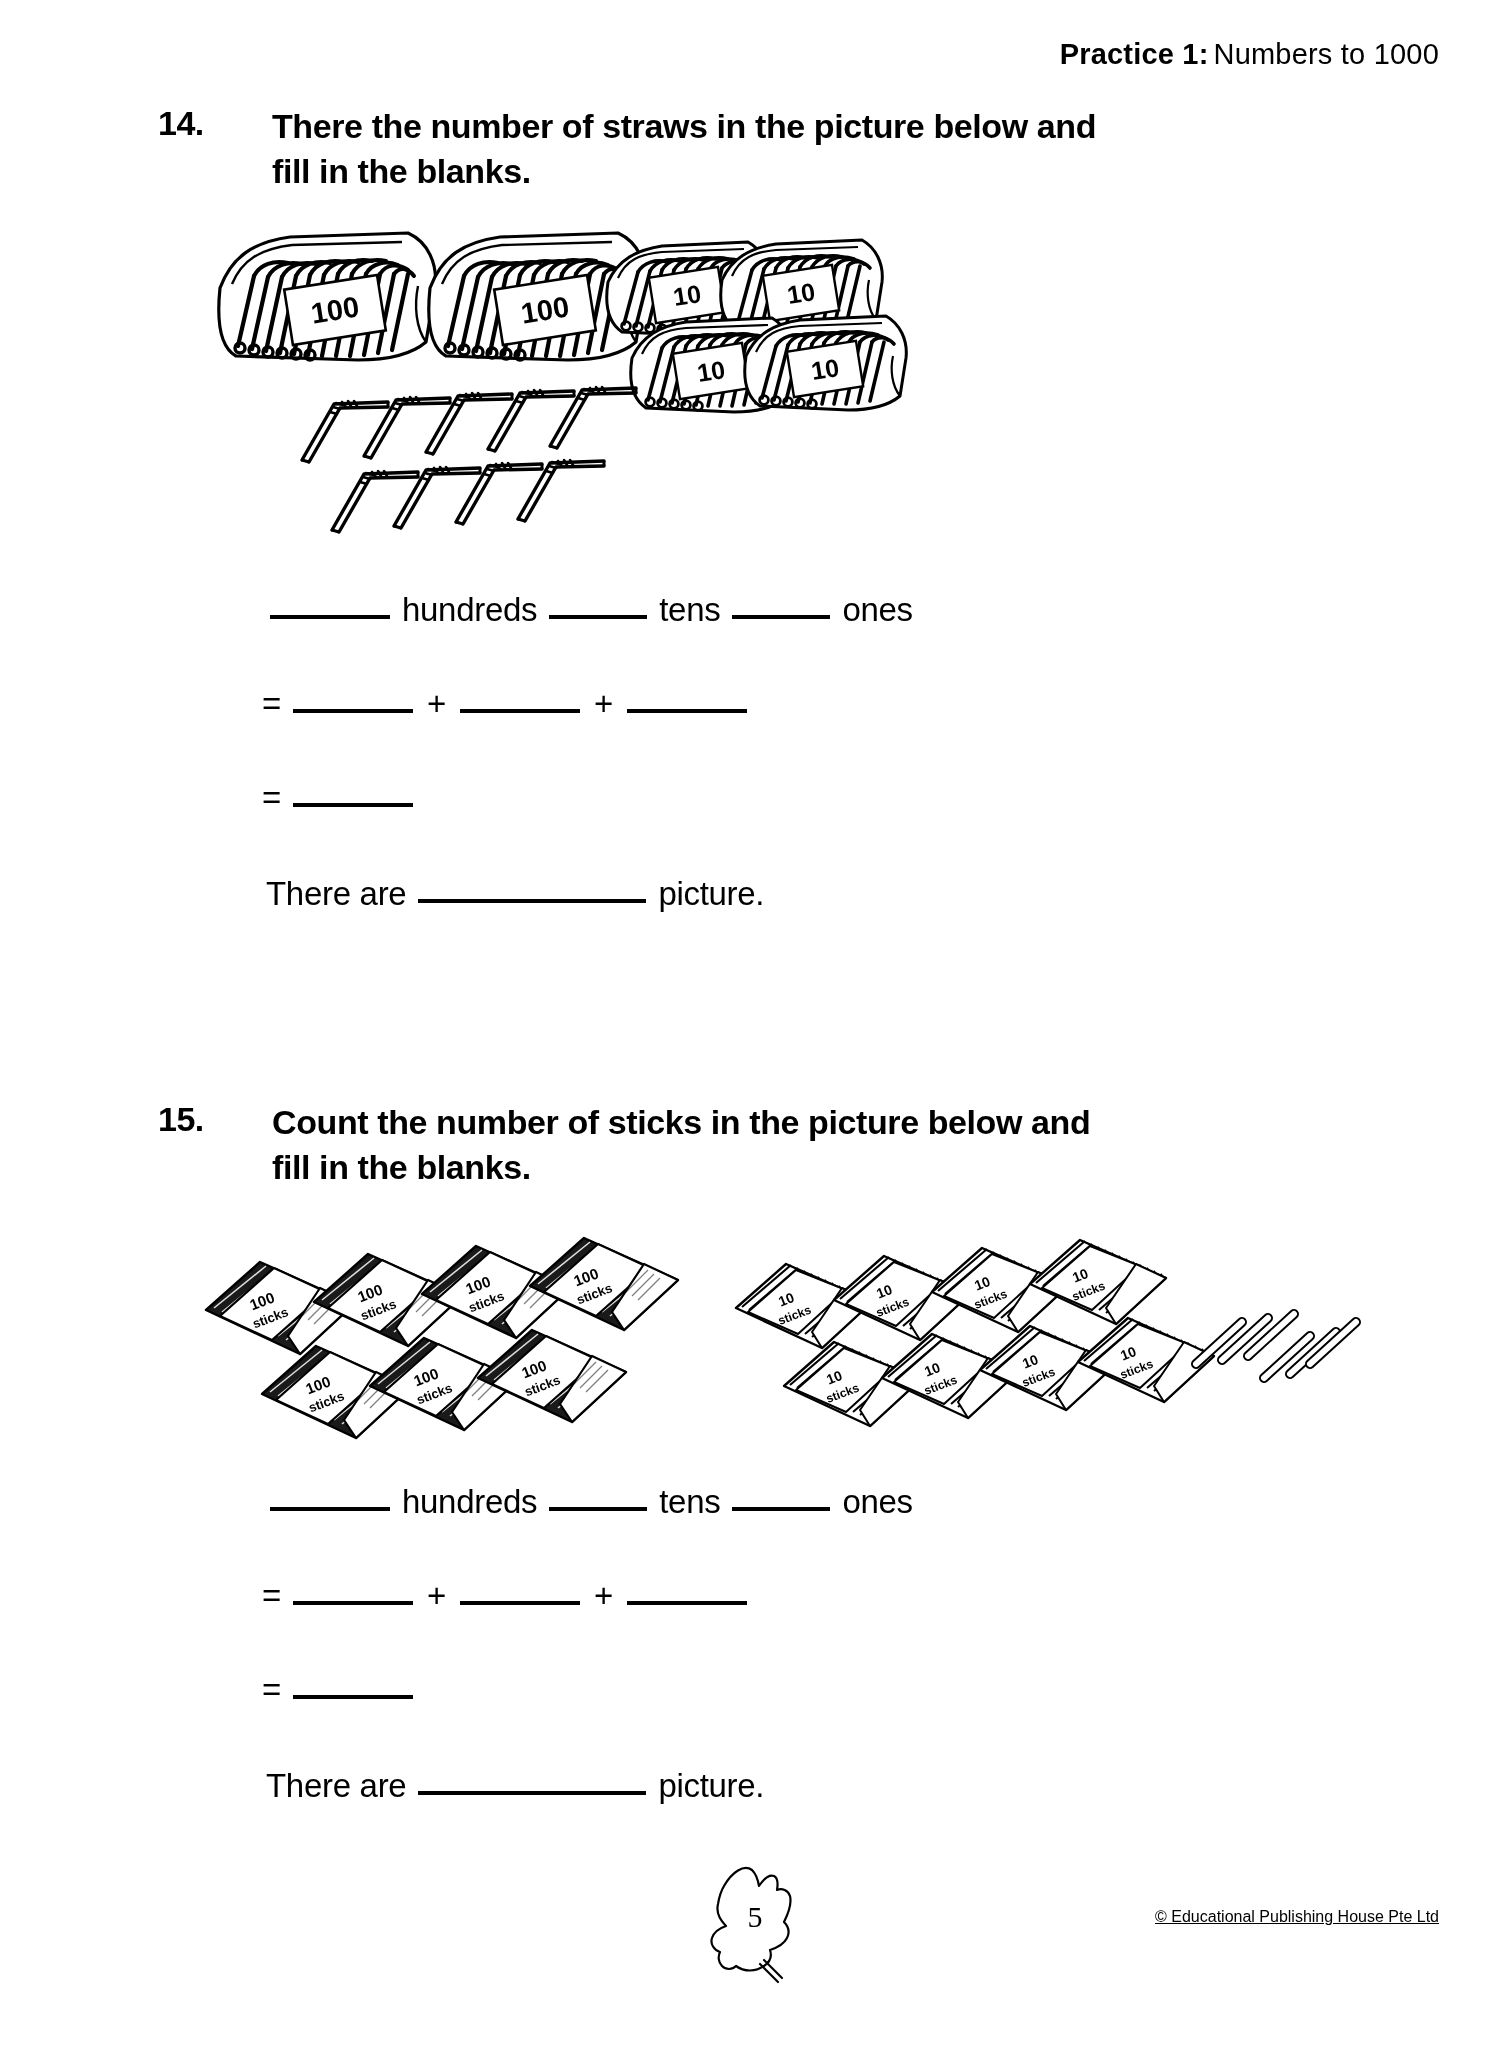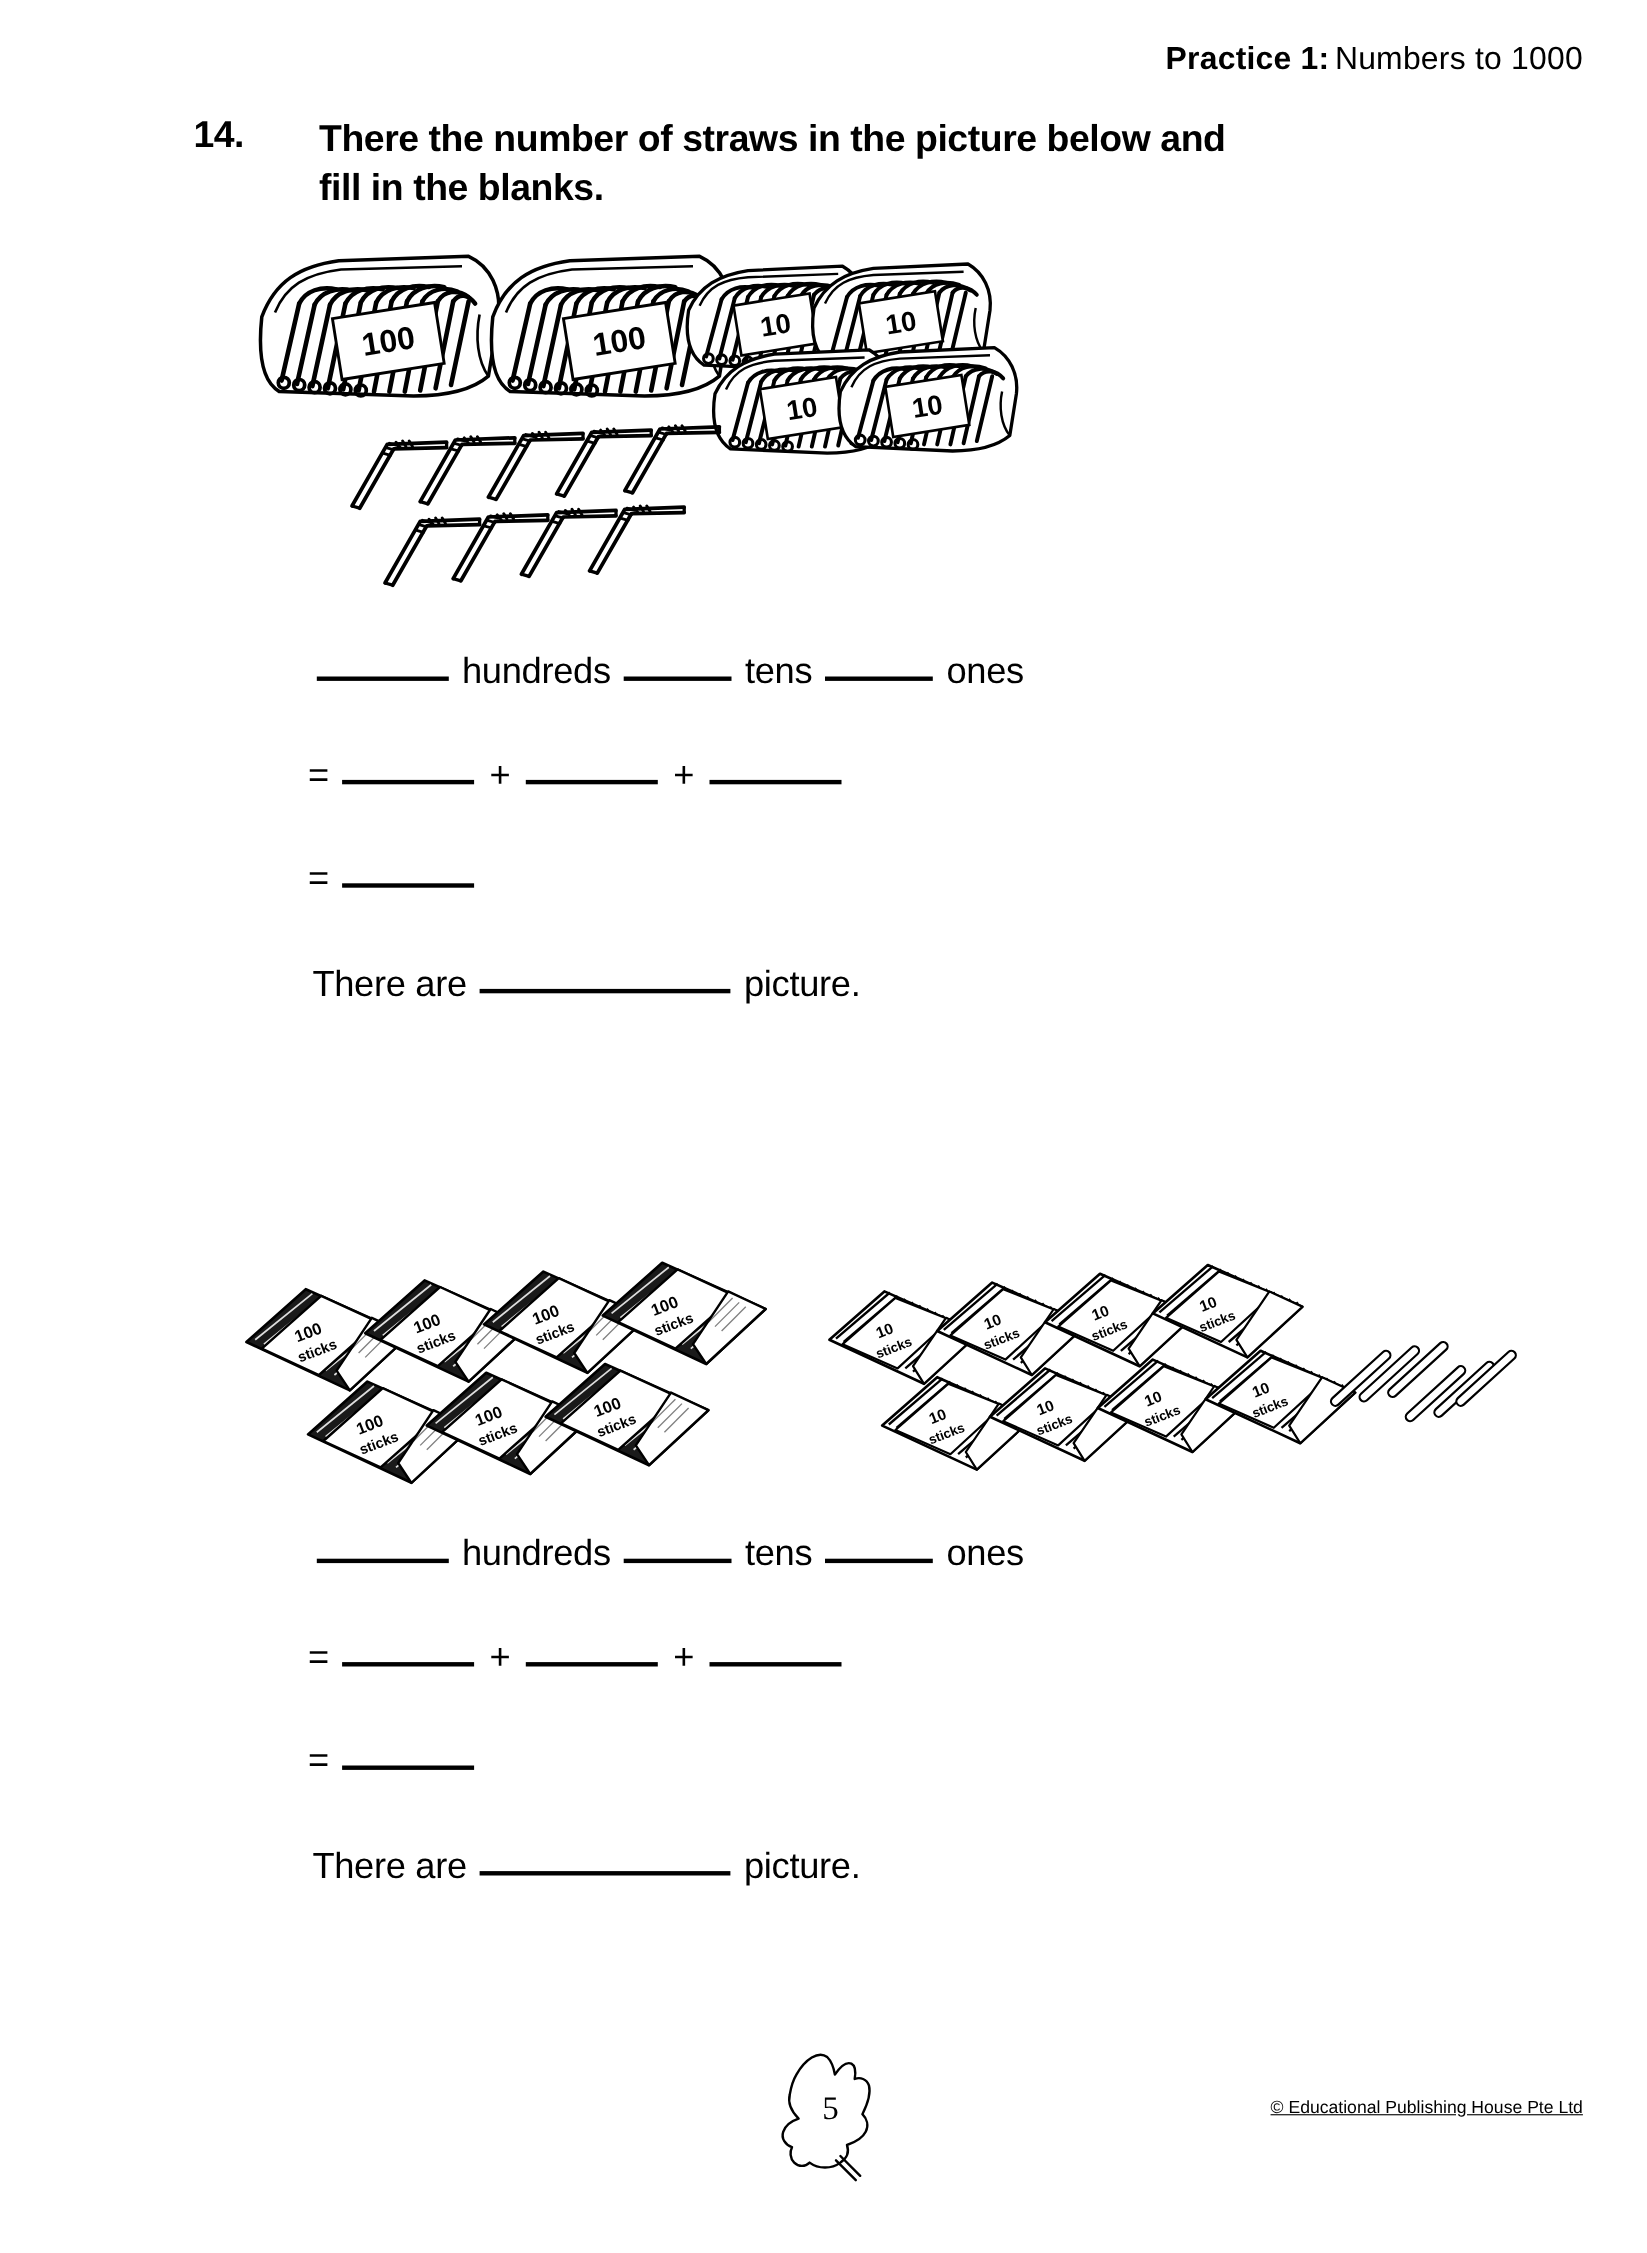--- a/index.html
+++ b/index.html
@@ -22,21 +22,21 @@
     font-size: 29px;
     letter-spacing: 0.2px;
     white-space: nowrap;
   }
   .page-header .hdr-strong { font-weight: bold; }
   .page-header .hdr-rest { font-weight: normal; margin-left: 5px; }
 
   
   .question {
     position: absolute;
-    left: 18px;
+    left: 0;
     width: 1272px;
   }
   #question-14 { top: 104px; }
   #question-15 { top: 1100px; }
 
   .q-head { position: relative; padding-left: 160px; padding-right: 150px; }
   .q-number {
     position: absolute;
     left: 158px;
     top: 0;
@@ -303,20 +303,24 @@
       <span class="word">There are</span>
       <span class="blank w-long"></span>
       <span class="word">picture.</span>
     </div>
 
   </div>
 </div>
 
 <div class="question" id="question-15">
 
+  <div class="q-head">
+    <span class="q-number">15.</span>
+    <div class="q-text">Count the number of sticks in the picture below and fill in the blanks.</div>
+  </div>
 
   <div class="figure" id="fig-15">
     <div class="svg-holder" style="left:196px; top:10px;">
       <svg width="1190" height="220" viewBox="0 0 1190 220" xmlns="http://www.w3.org/2000/svg">
         <defs>
 
           <g id="pack100">
 
             <path d="M4,52 L58,4 L152,46 L98,96 Z" fill="#1a1a1a" stroke="#000" stroke-width="2.4" stroke-linejoin="round"></path>
 

